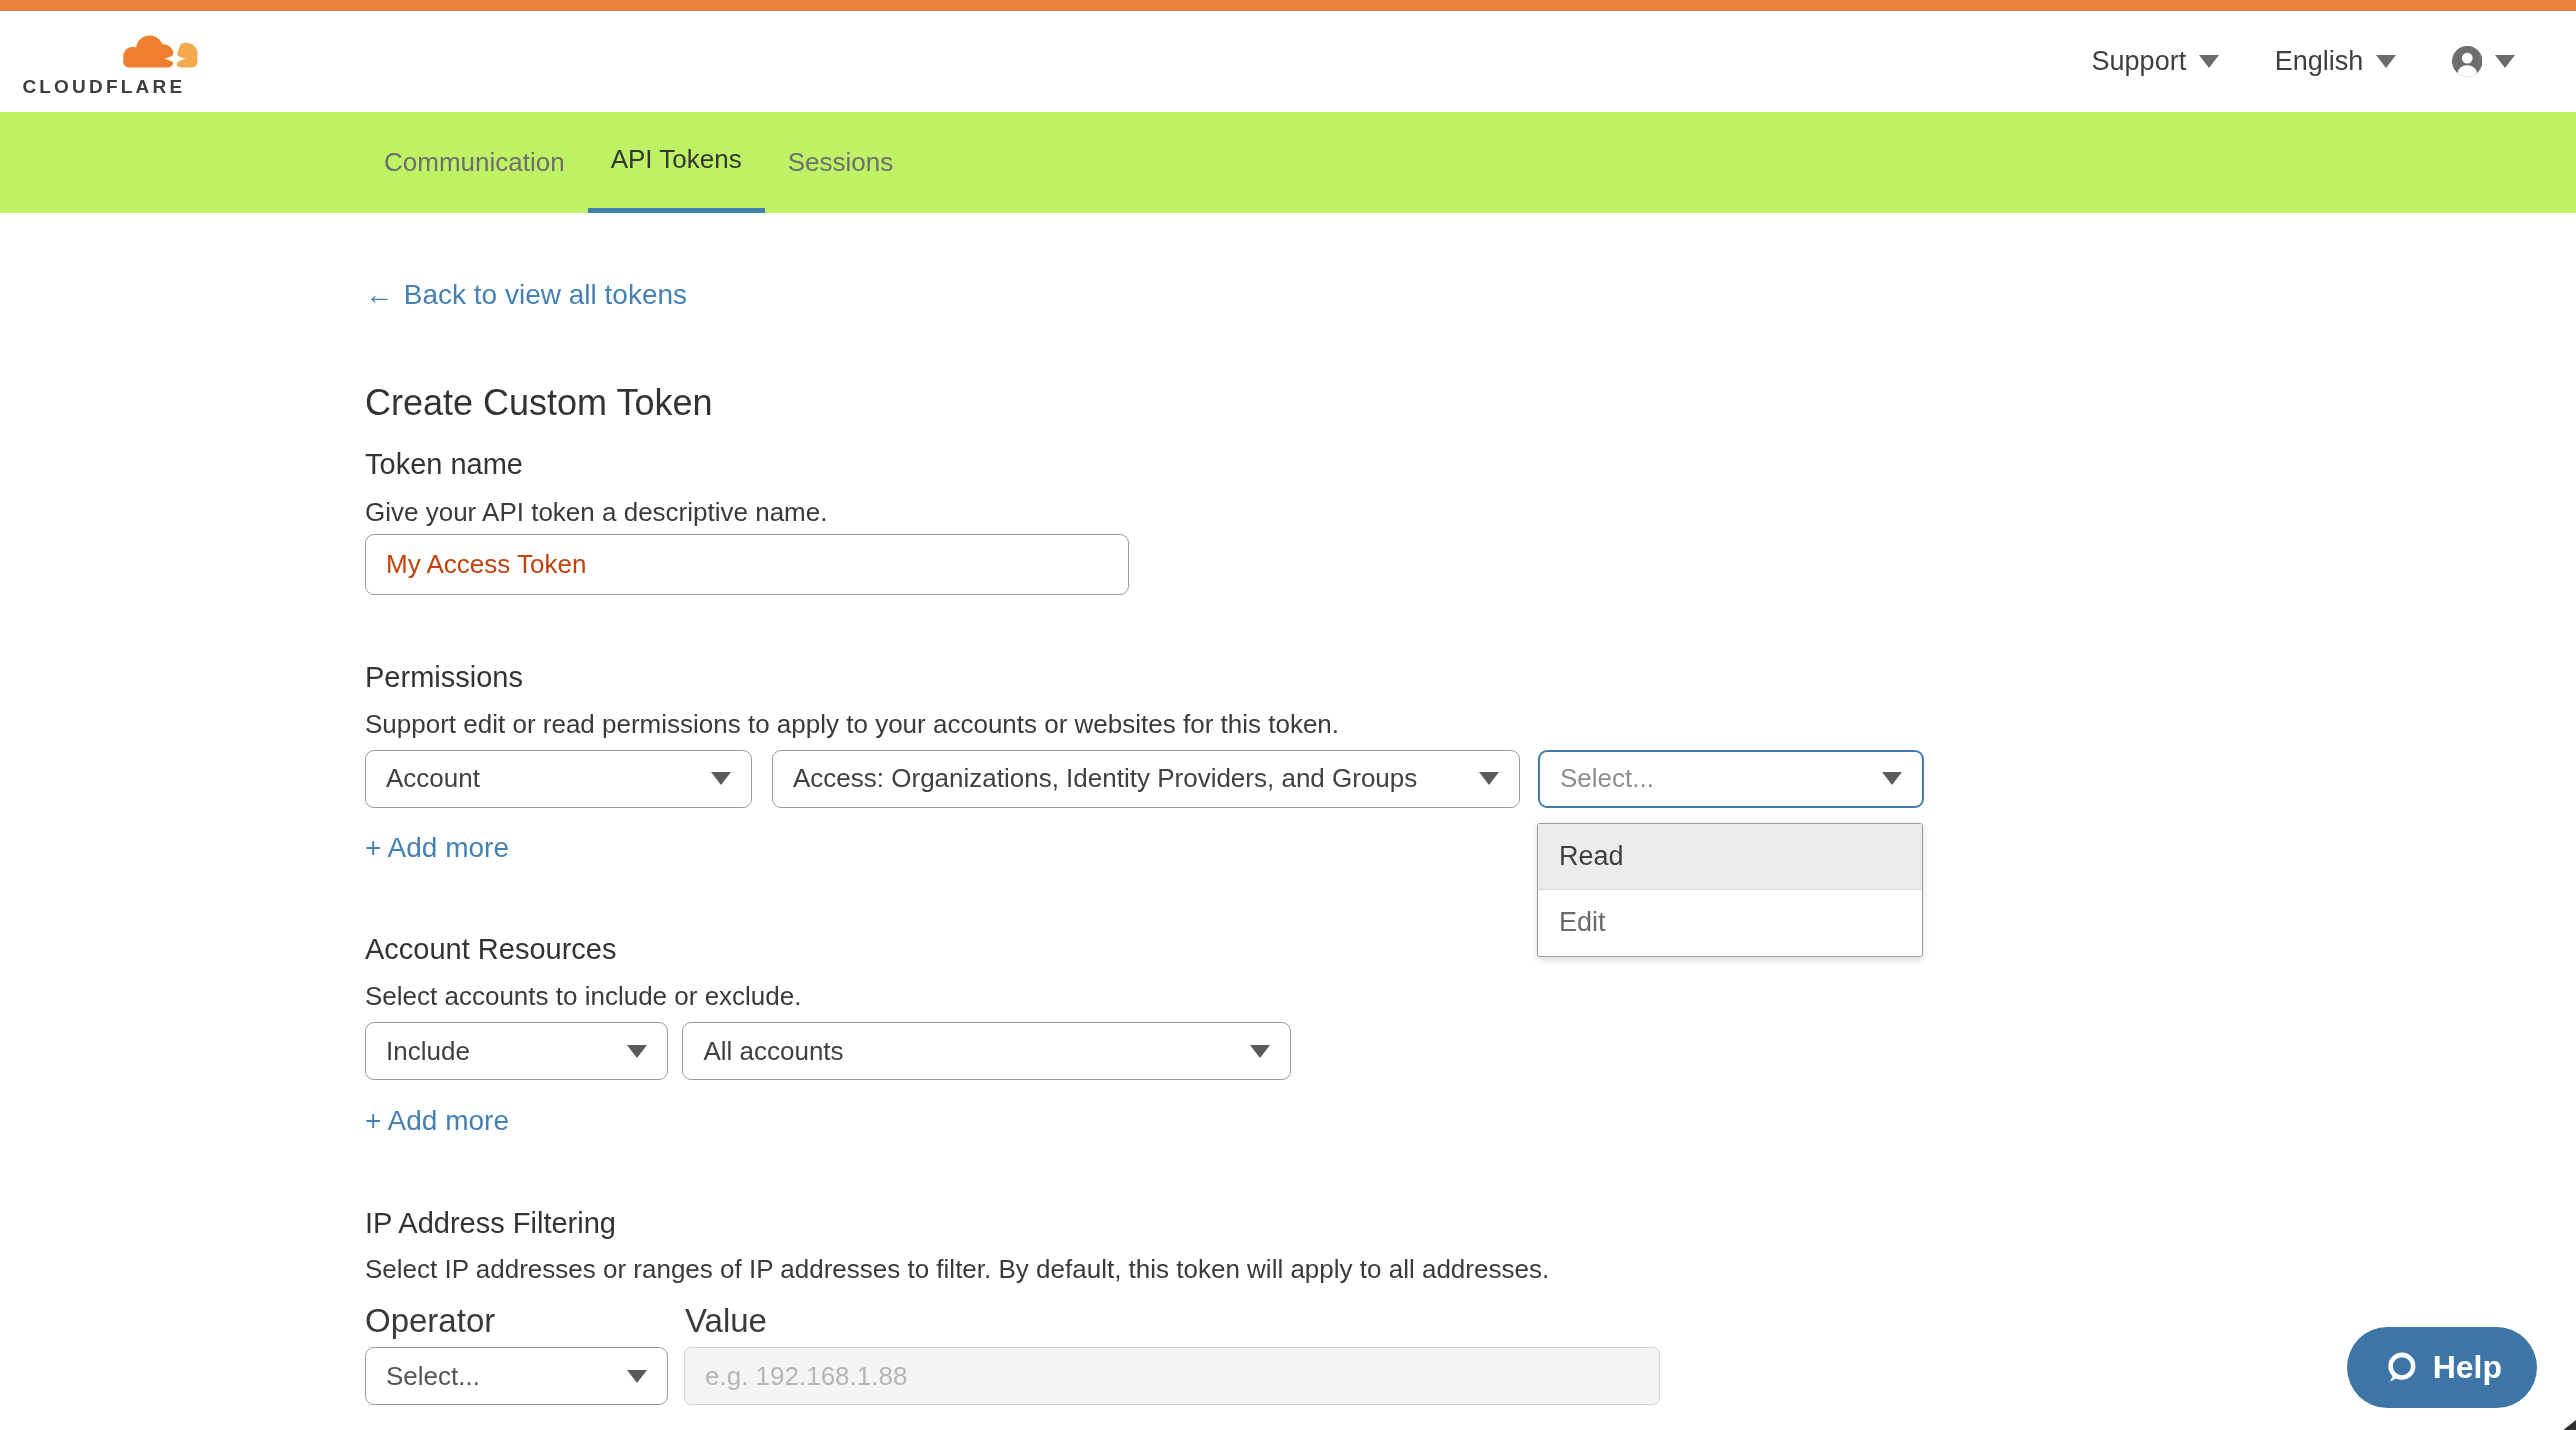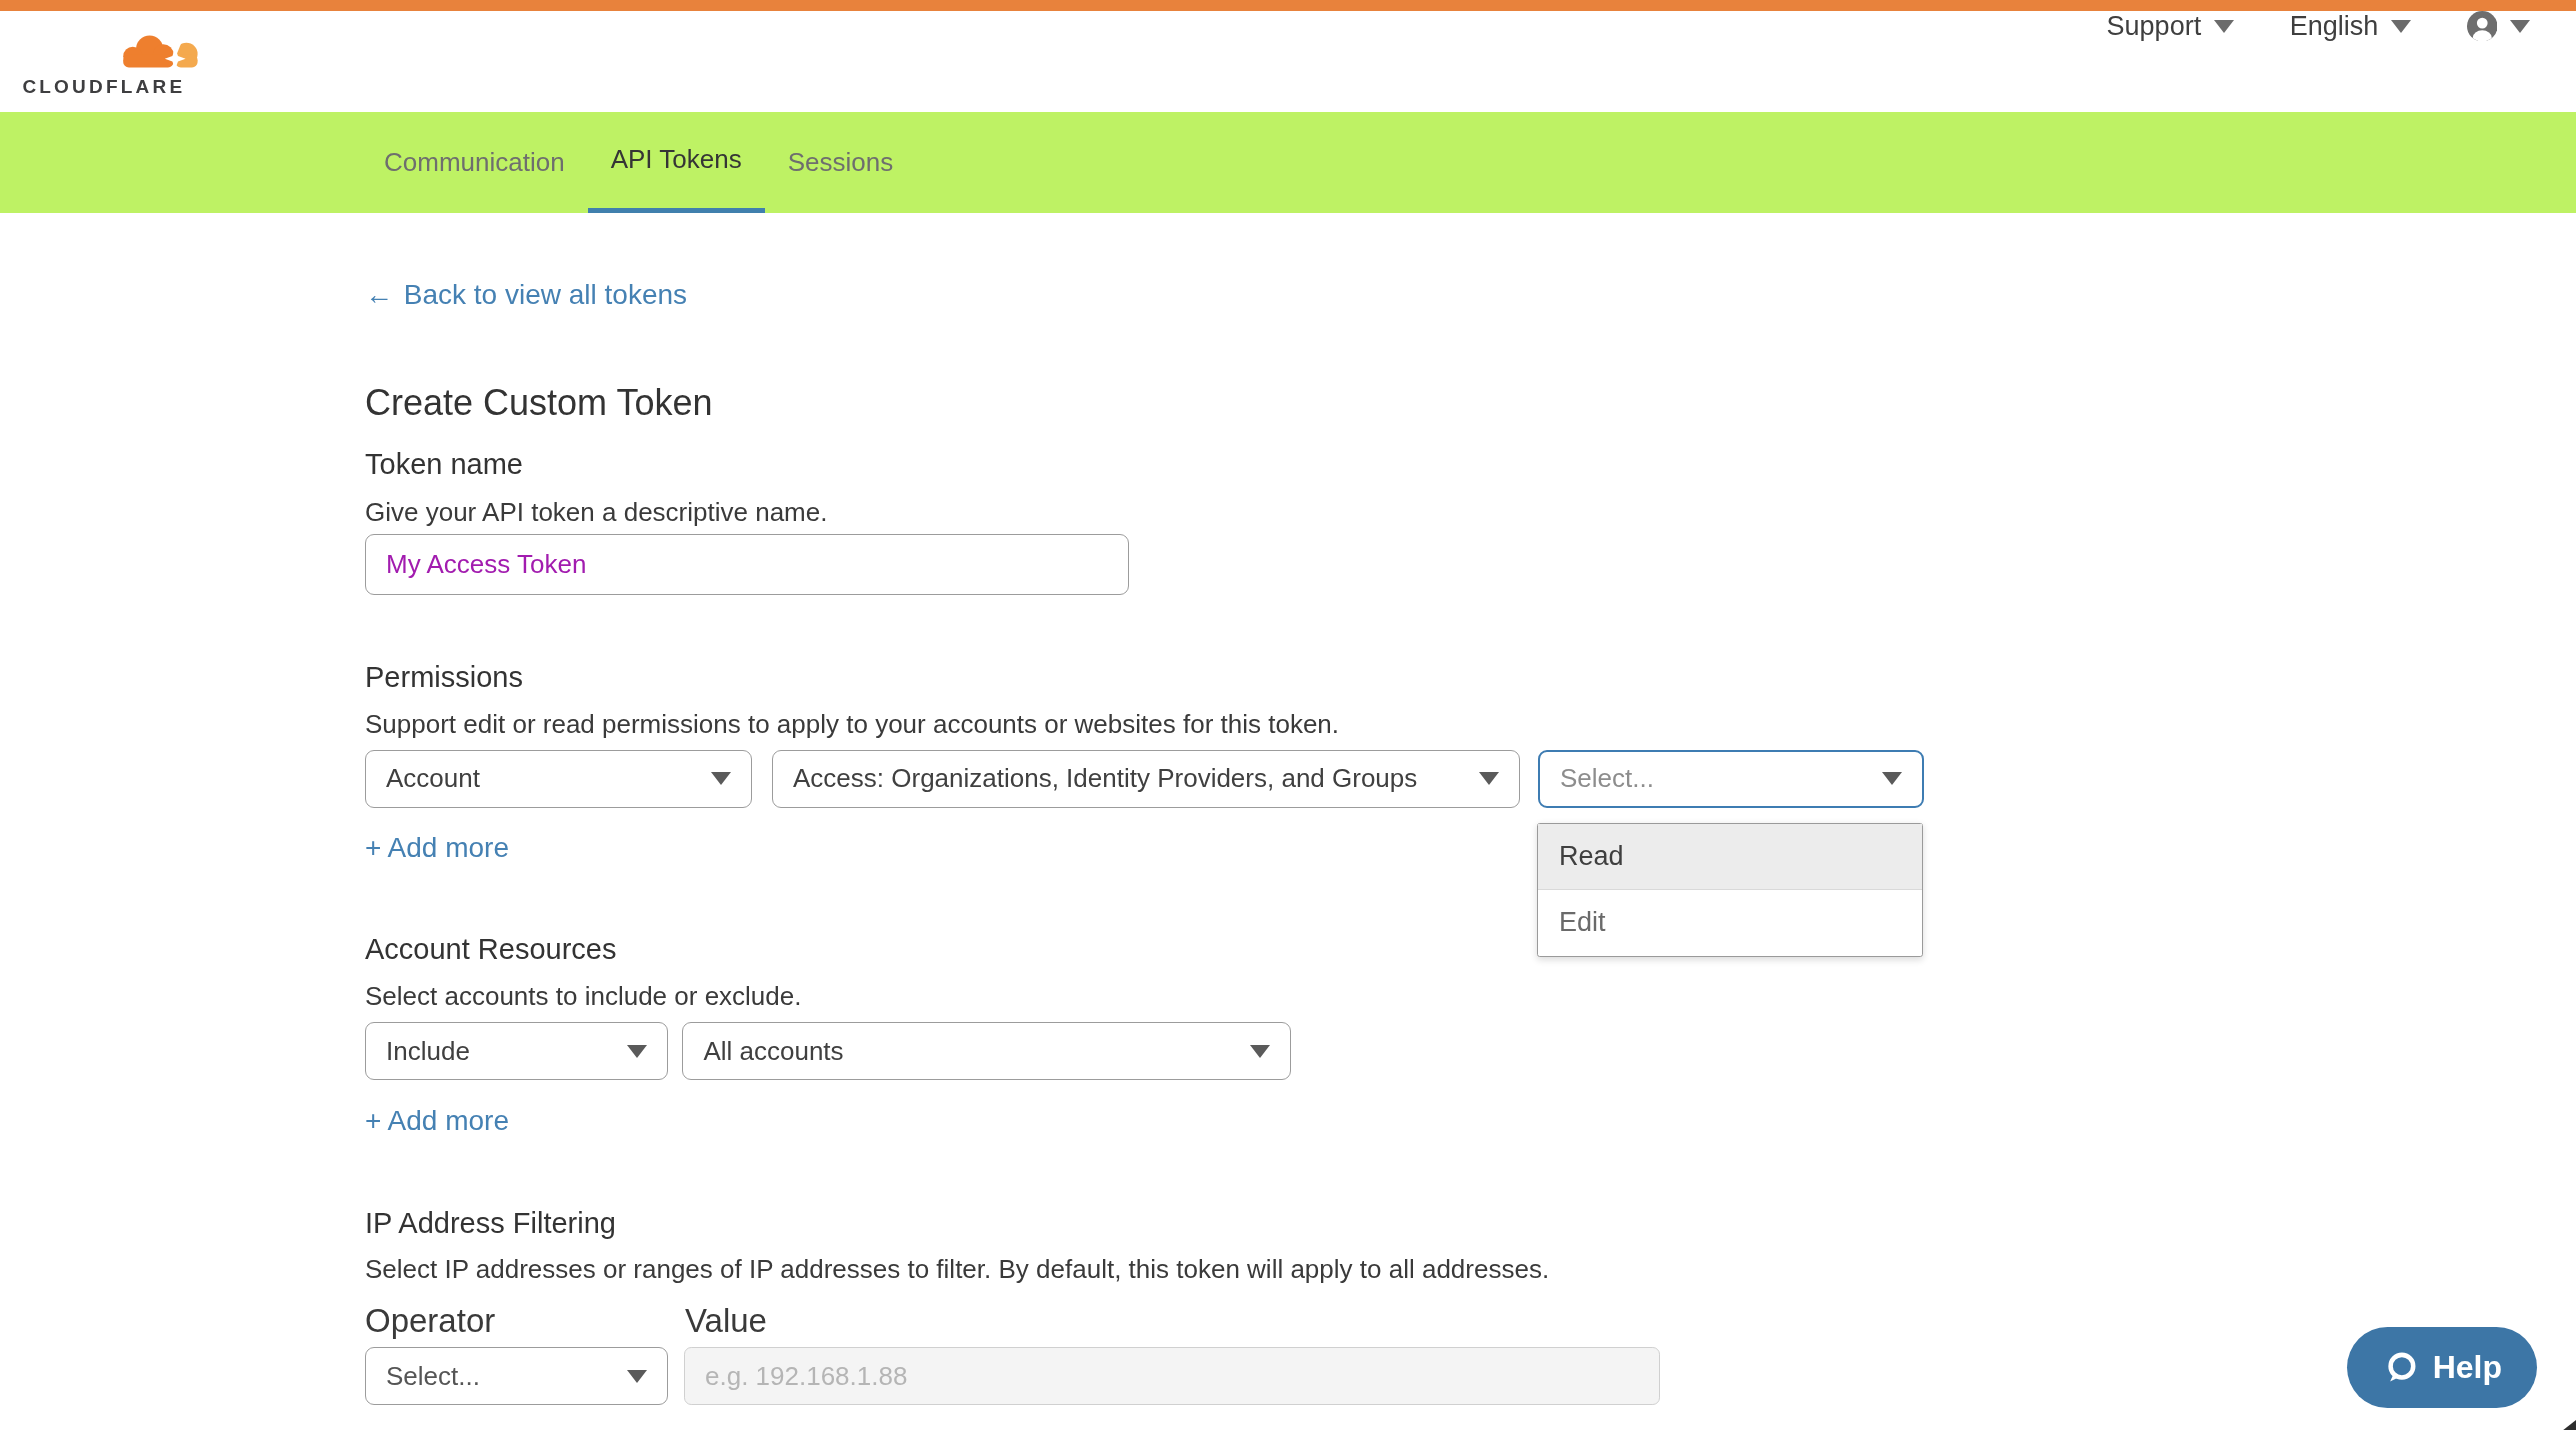--- a/index.html
+++ b/index.html
@@ -8,38 +8,38 @@
   .screen { position:relative; width:2576px; height:1431px; overflow:hidden; background:#fff; }
 
   
   .topbar { height:10.8px; width:100%; background:var(--brand-orange,#e8823c); }
 
   
   header { position:relative; height:101px; background:#fff; }
   .logo { position:absolute; left:22.4px; top:18px; width:188px; cursor:pointer; }
   .logo svg.cloud { display:block; margin-left:94px; }
   .logo-text { margin-top:2.7px; font-size:19px; font-weight:bold; letter-spacing:3.2px; color:#3e3e40; }
-  .header-nav { position:absolute; right:46px; top:0; height:101px; display:flex; align-items:flex-start; gap:56px; }
+  .header-nav { position:absolute; right:61px; top:0; height:101px; display:flex; align-items:center; gap:56px; }
   .nav-item { display:flex; align-items:center; gap:12.6px; font-size:27px; color:#3f3f3f; cursor:pointer; }
   .caret { width:0; height:0; border-left:10.8px solid transparent; border-right:10.8px solid transparent; border-top:13.5px solid #6b6b6b; }
 
   
   .tabbar { height:101px; background:#bef264; display:flex; padding-left:361px; }
   .tab { height:101px; display:flex; align-items:center; padding:0 23px; font-size:26px; color:#6e6e6e; cursor:pointer; }
   .tab.active { color:#353535; font-weight:500; border-bottom:5.4px solid var(--tab-underline-blue,#4080ad); }
 
   
   main { padding-left:365px; }
   .back { display:inline-flex; align-items:center; gap:10.8px; margin-top:66px; font-size:28px; color:var(--link-blue,#4581b3); cursor:pointer; text-decoration:none; line-height:32px; }
   h1 { margin-top:70px; font-size:36px; line-height:43px; font-weight:400; color:#333; }
   h2 { font-size:29px; line-height:32px; font-weight:400; color:#333; }
   .h-token { margin-top:24px; }
   .desc { font-size:26px; line-height:30.5px; color:#3a3a3a; }
 
-  .text-input { display:block; margin-top:7.2px; width:764px; height:61px; border:1.8px solid #9c9c9c; border-radius:9px; padding:0 20px; font-size:26px; color:#a21caf; font-family:inherit; background:#fff; }
+  .text-input { display:block; margin-top:7.2px; width:764px; height:61px; border:1.8px solid #9c9c9c; border-radius:9px; padding:0 20px; font-size:26px; color:#c2410c; font-family:inherit; background:#fff; }
 
   .h-perm { margin-top:66px; }
   .d-perm { margin-top:16px; }
   .row { display:flex; }
   .row-perm { margin-top:10px; }
   .select { position:relative; height:58px; border:1.8px solid #9c9c9c; border-radius:9px; background:#fff; display:flex; align-items:center; padding:0 20px; font-size:26px; cursor:pointer; }
   .select .sel-caret { position:absolute; right:20px; width:0; height:0; border-left:10.8px solid transparent; border-right:10.8px solid transparent; border-top:13.5px solid #5a5a5a; }
   .select .val { color:#404040; }
   .select .ph { color:#8d8d8d; }
   .select .ph-dark { color:#555; }

